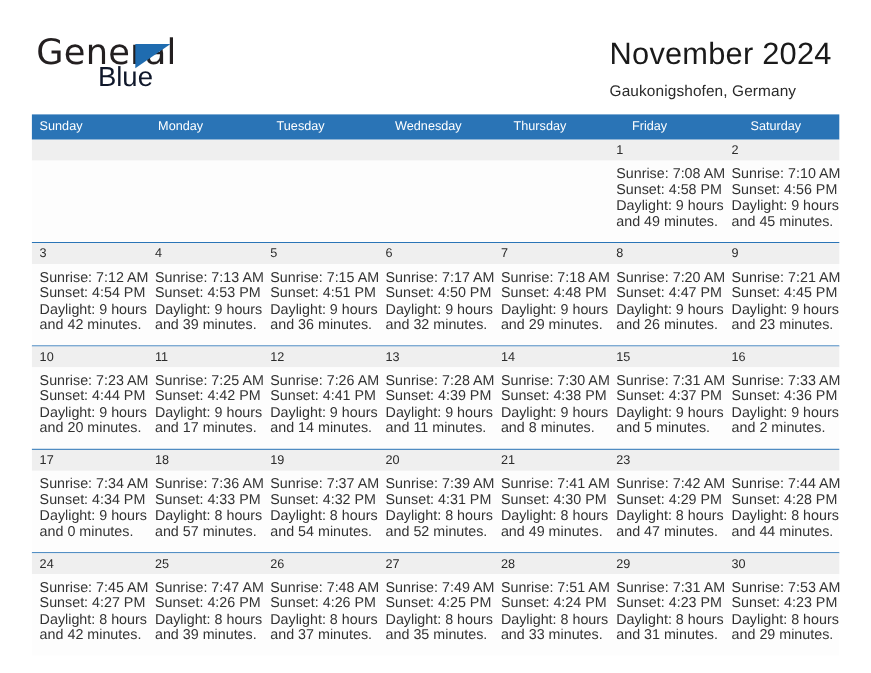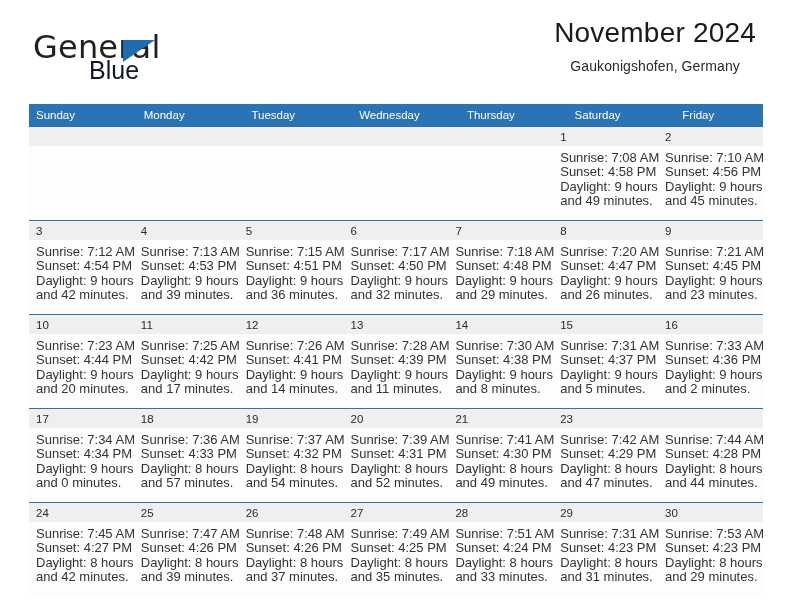--- a/index.html
+++ b/index.html
@@ -66,22 +66,22 @@
     font-size: 25px;
     color: #0f172a;
     font-family: Liberation Sans, sans-serif;
     font-weight: 400;
     line-height: 26px;
   }
 
   .title-block {
     position: absolute;
     right: 36px;
-    top: 16px;
-    text-align: center;
+    top: 32px;
+    text-align: left;
     margin-left: 47px;
   }
   .title-main {
     font-size: 28px;
     color: #1a1a1a;
     font-weight: 400;
     line-height: 34px;
     letter-spacing: 0.2px;
   }
   .title-sub {
@@ -188,22 +188,22 @@
 
   </div>
 
   <div class="calendar">
     <div class="cal-row dow-header">
         <div class="dow-cell">Sunday</div>
         <div class="dow-cell">Monday</div>
         <div class="dow-cell">Tuesday</div>
         <div class="dow-cell">Wednesday</div>
         <div class="dow-cell">Thursday</div>
+        <div class="dow-cell">Friday</div>
         <div class="dow-cell">Saturday</div>
-        <div class="dow-cell">Friday</div>
       </div>
     <div>
         <div class="week first">
           <div class="week-numbers">
             <div class="num-cell empty"></div>
             <div class="num-cell empty"></div>
             <div class="num-cell empty"></div>
             <div class="num-cell empty"></div>
             <div class="num-cell empty"></div>
             <div class="num-cell">1</div>

